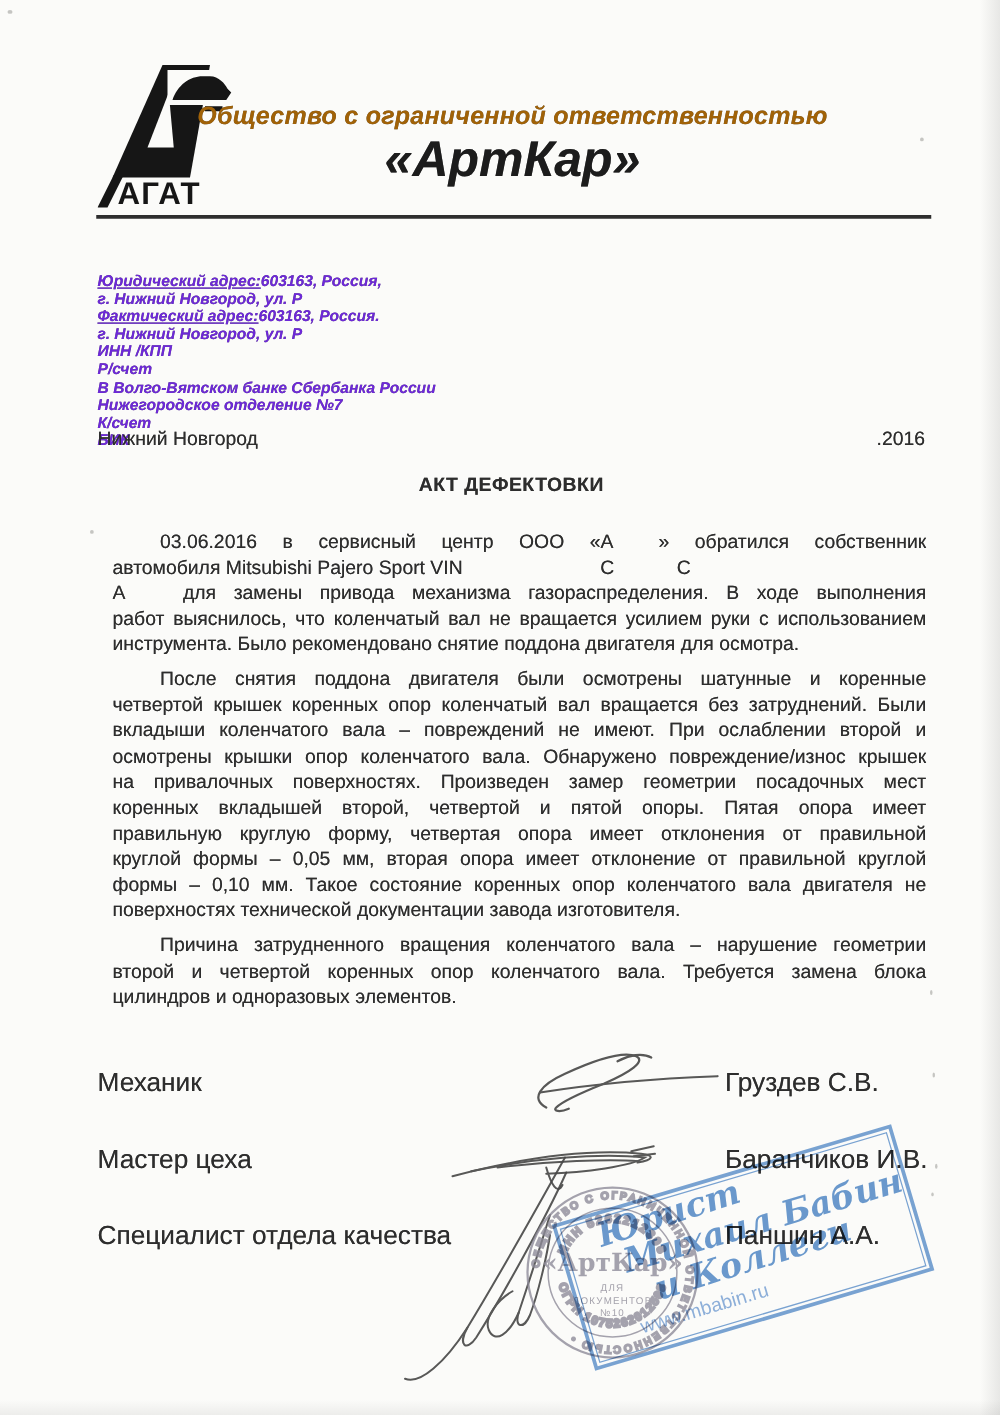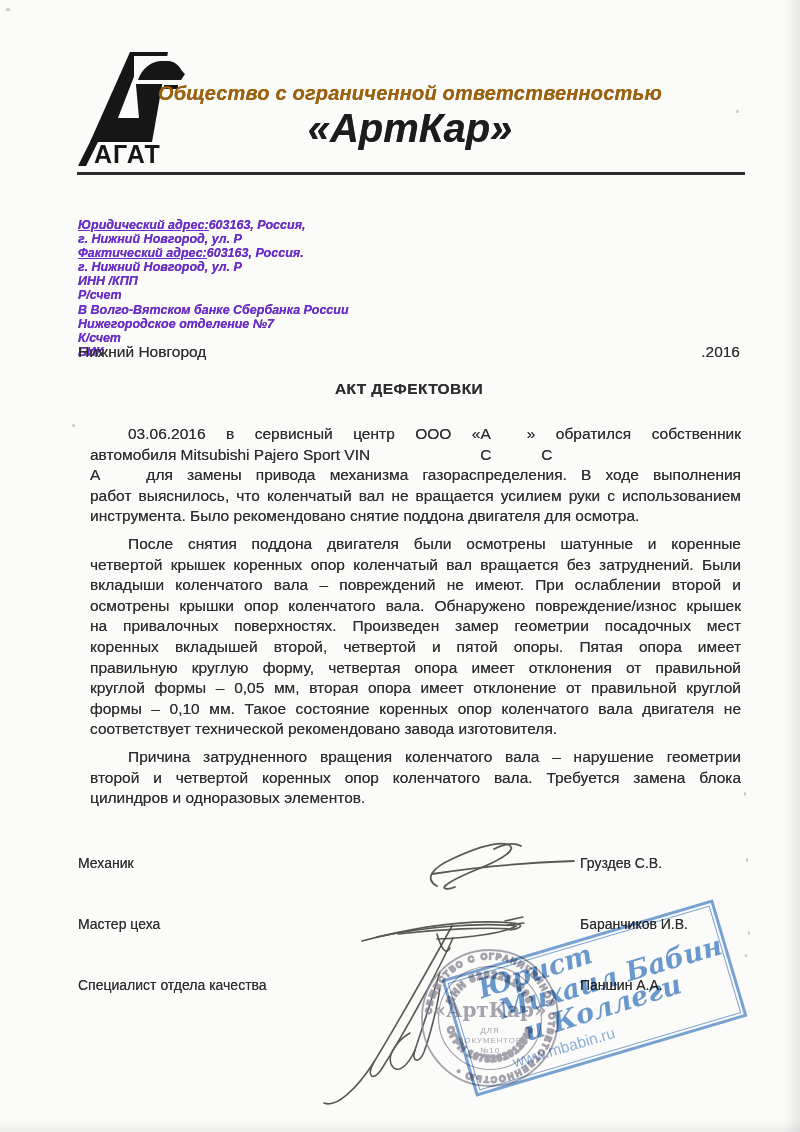--- a/index.html
+++ b/index.html
@@ -38,21 +38,21 @@
   
   .doc-body{position:absolute;left:78px;top:424px;width:663px;font-size:15.5px;}
   .para{margin:0 0 7px 0;}
   .line{line-height:20.6px;height:20.6px;overflow:hidden;white-space:normal;margin-left:12px;}
   .line.just{text-align:justify;text-align-last:justify;}
   .line.indent{text-indent:38px;}
   .gap{display:inline-block;height:1px;}
 
   
   .sig-rows{position:absolute;left:78px;top:855px;width:662px;}
-  .sig-row{position:relative;height:20px;margin-bottom:41px;font-size:14px;}
+  .sig-row{position:relative;height:20px;margin-bottom:41px;font-size:21px;}
   .sig-name{position:absolute;left:502px;top:0;white-space:nowrap;}
 
   
   .overlay-svg{position:absolute;left:0;top:0;width:800px;height:1132px;
     pointer-events:none;mix-blend-mode:multiply;}
   .round-stamp-g{opacity:.78;}
   .round-stamp-g *{stroke:var(--round-stamp-color);}
   .round-stamp-g text{stroke:none;fill:var(--round-stamp-color);}
 
   
@@ -128,21 +128,21 @@
       <div class="para">
         <div class="line just indent">После снятия поддона двигателя были осмотрены шатунные и коренные</div>
         <div class="line just">четвертой крышек коренных опор коленчатый вал вращается без затруднений. Были</div>
         <div class="line just">вкладыши коленчатого вала – повреждений не имеют. При ослаблении второй и</div>
         <div class="line just">осмотрены крышки опор коленчатого вала. Обнаружено повреждение/износ крышек</div>
         <div class="line just">на привалочных поверхностях. Произведен замер геометрии посадочных мест</div>
         <div class="line just">коренных вкладышей второй, четвертой и пятой опоры. Пятая опора имеет</div>
         <div class="line just">правильную круглую форму, четвертая опора имеет отклонения от правильной</div>
         <div class="line just">круглой формы – 0,05 мм, вторая опора имеет отклонение от правильной круглой</div>
         <div class="line just">формы – 0,10 мм. Такое состояние коренных опор коленчатого вала двигателя не</div>
-        <div class="line">соответствует технической рекомендовано завода изготовителя.</div>
+        <div class="line">поверхностях технической документации завода изготовителя.</div>
       </div>
       <div class="para">
         <div class="line just indent">Причина затрудненного вращения коленчатого вала – нарушение геометрии</div>
         <div class="line just">второй и четвертой коренных опор коленчатого вала. Требуется замена блока</div>
         <div class="line">цилиндров и одноразовых элементов.</div>
       </div>
     </div>
 
   <div class="sig-rows ink">
       <div class="sig-row"><span class="sig-role">Механик</span><span class="sig-name">Груздев С.В.</span></div>

